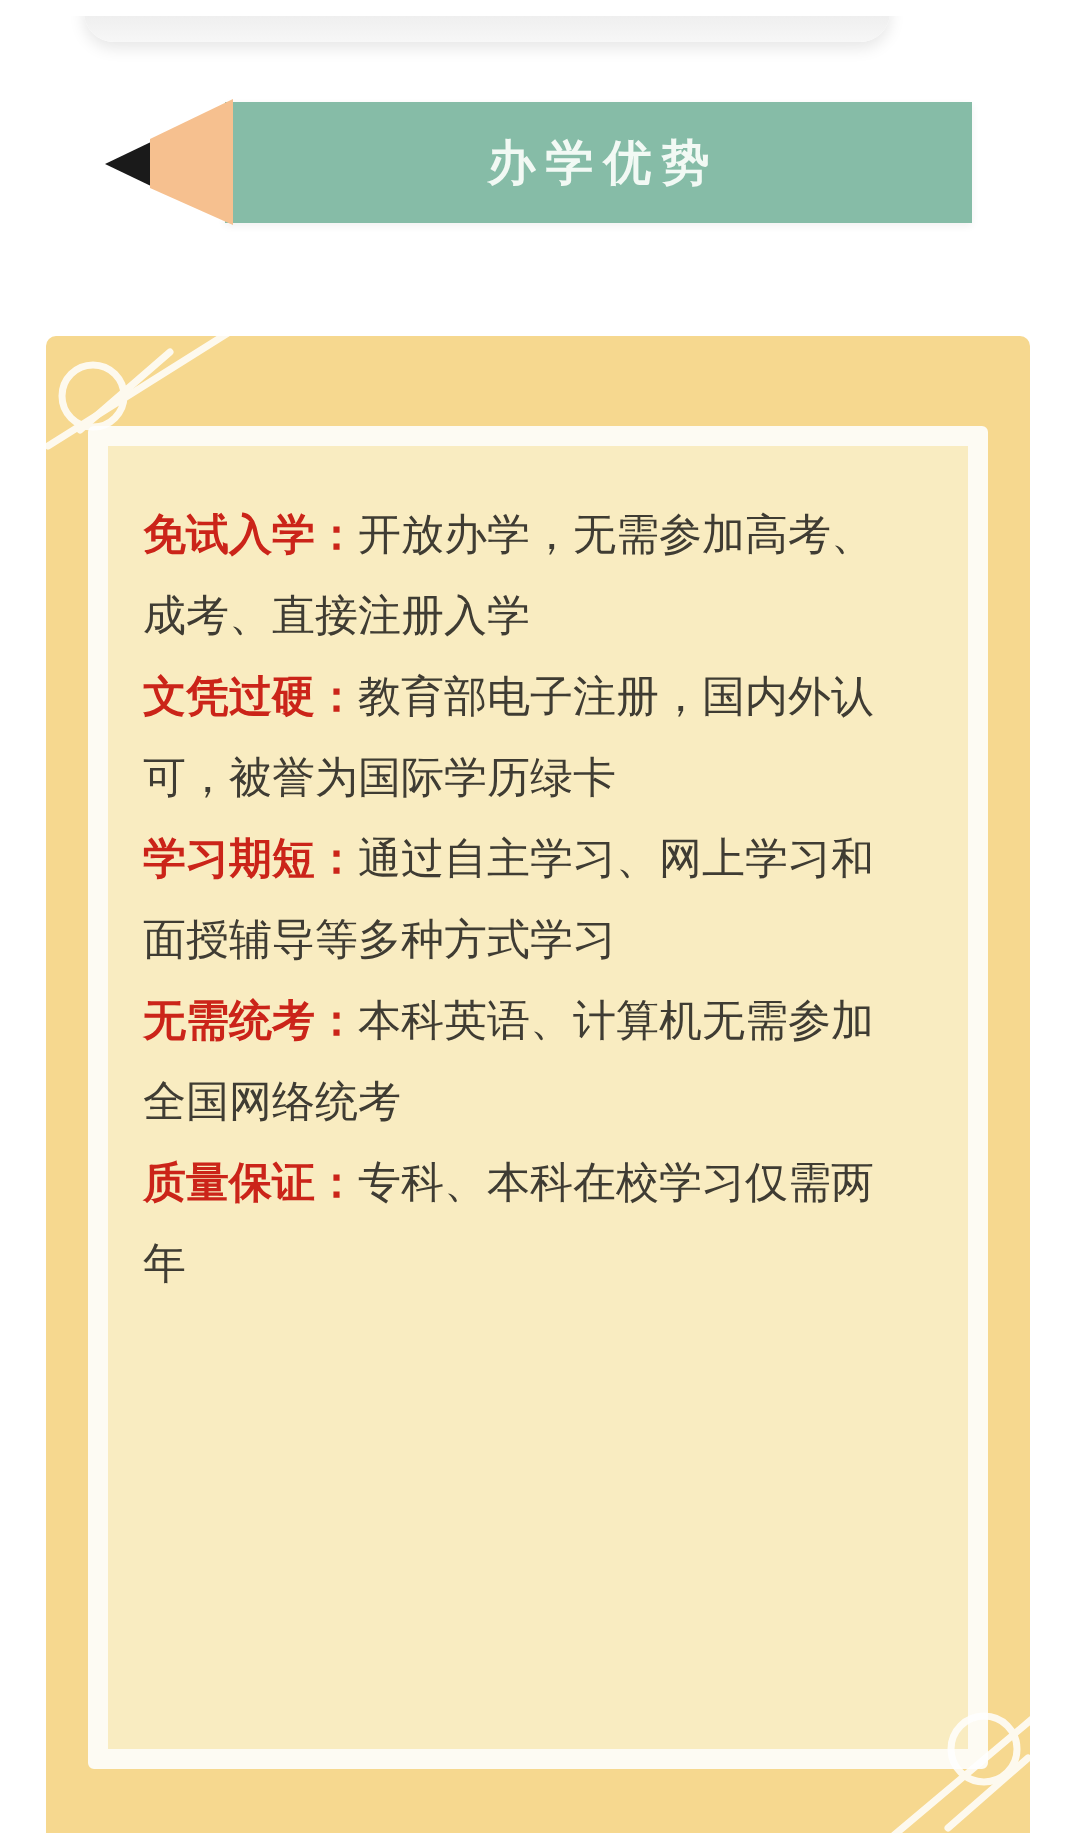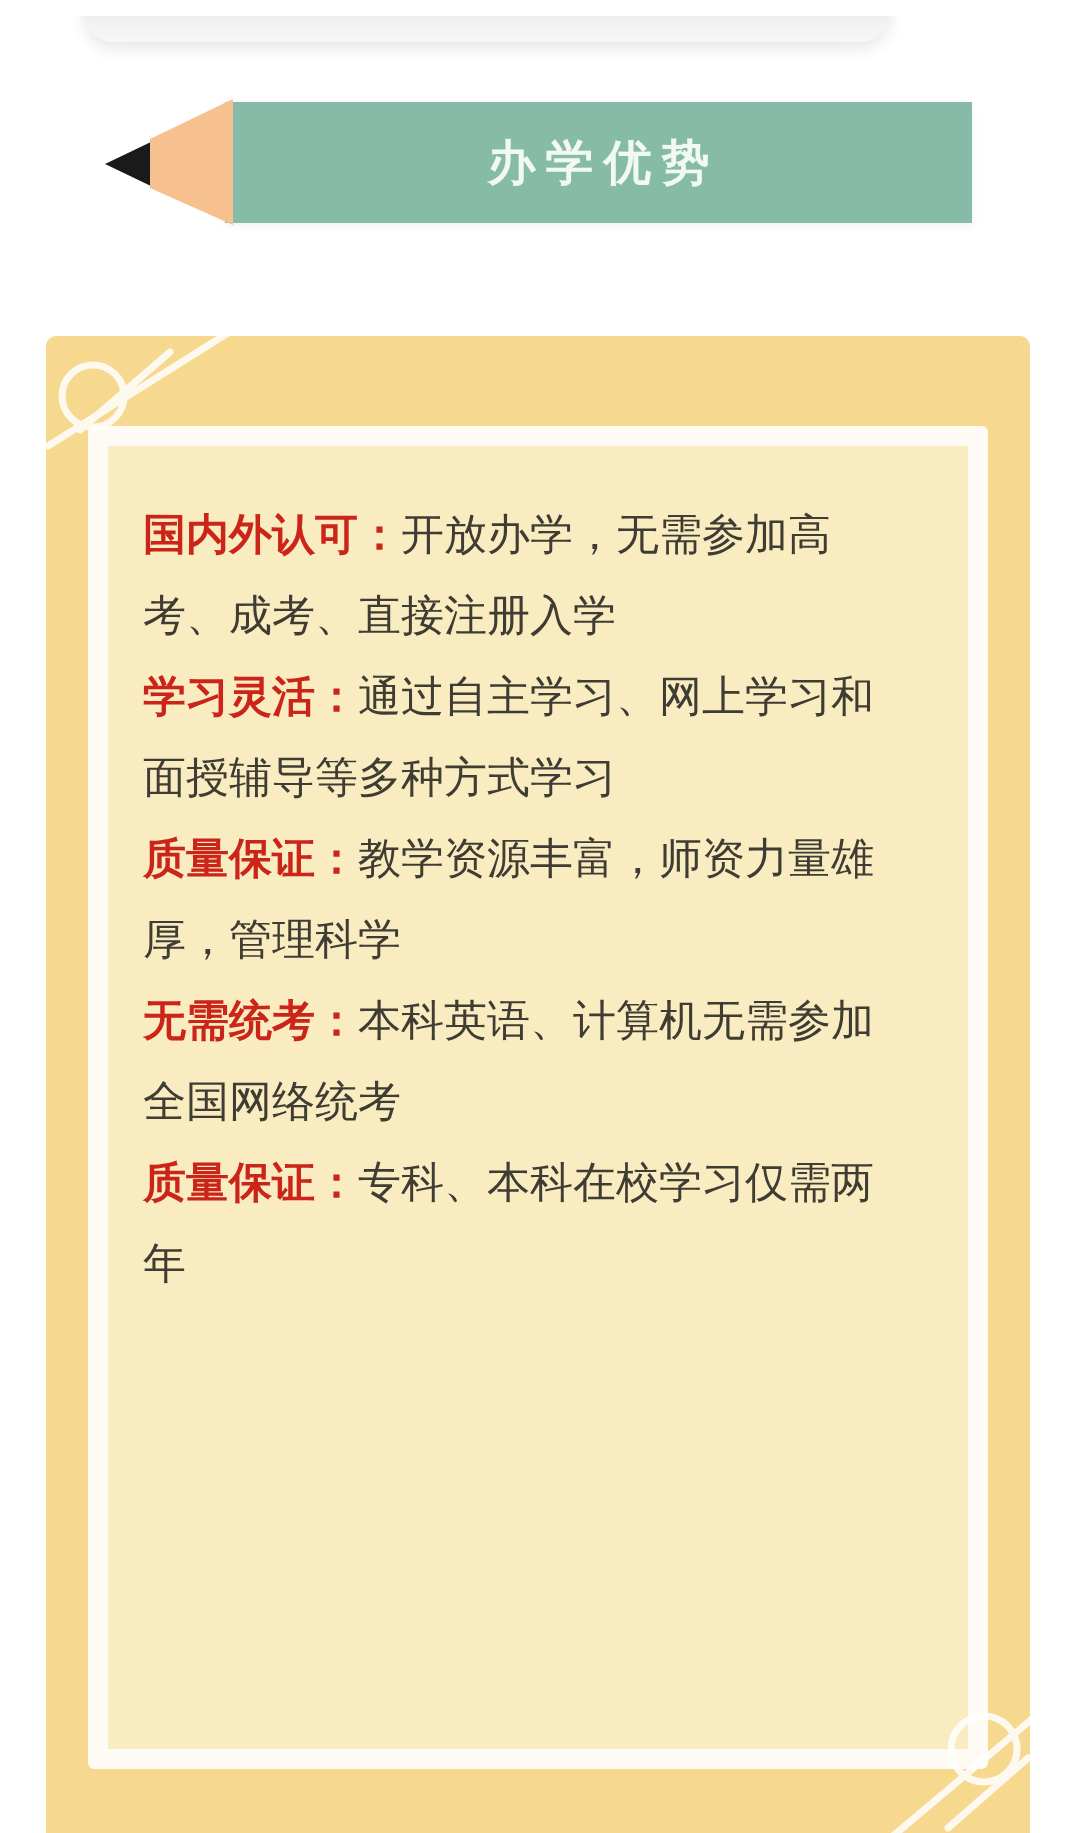--- a/index.html
+++ b/index.html
@@ -111,23 +111,23 @@
     </div>
     <svg class="pencil-tip-svg" width="132" height="134" viewBox="0 0 132 134">
       <polygon points="2,69 50,46 50,92" fill="#1a1a1a"></polygon>
       <polygon points="47,44 130,4 130,130 47,93" fill="#f6c08f"></polygon>
     </svg>
   </div>
 
   <div class="card">
     <div class="card-frame">
       <div class="advantages-list">
-        <p class="advantage-item"><span class="advantage-label">国内外认可：</span><span>开放办学，无需参加高考、成考、直接注册入学</span></p>
-        <p class="advantage-item"><span class="advantage-label">学习灵活：</span><span>通过自主学习、网上学习和面授辅导等多种方式学习</span></p>
-        <p class="advantage-item"><span class="advantage-label">质量保证：</span><span>教学资源丰富，师资力量雄厚，管理科学</span></p>
+        <p class="advantage-item"><span class="advantage-label">免试入学：</span><span>开放办学，无需参加高考、成考、直接注册入学</span></p>
+        <p class="advantage-item"><span class="advantage-label">文凭过硬：</span><span>教育部电子注册，国内外认可，被誉为国际学历绿卡</span></p>
+        <p class="advantage-item"><span class="advantage-label">学习期短：</span><span>通过自主学习、网上学习和面授辅导等多种方式学习</span></p>
         <p class="advantage-item"><span class="advantage-label">无需统考：</span><span>本科英语、计算机无需参加全国网络统考</span></p>
         <p class="advantage-item"><span class="advantage-label">质量保证：</span><span>专科、本科在校学习仅需两年</span></p>
       </div>
     </div>
   </div>
 
   <svg class="decor-svg" width="1080" height="1833" viewBox="0 0 1080 1833">
 
     <g stroke="#ffffff" stroke-width="7" fill="none" opacity="0.85" stroke-linecap="round">
       <circle cx="93" cy="380" r="31"></circle>

